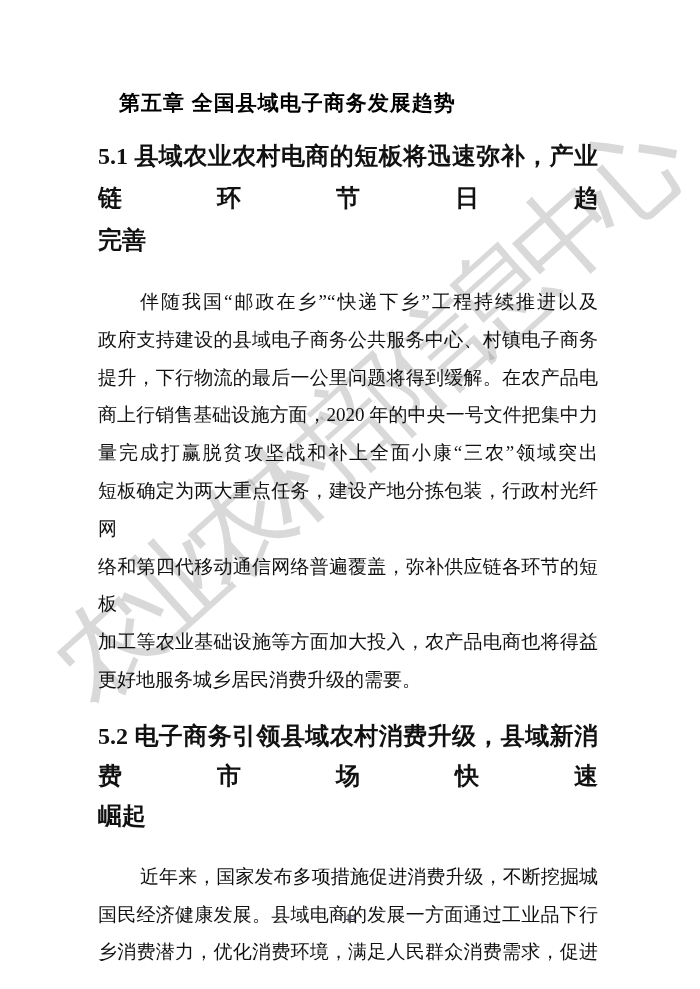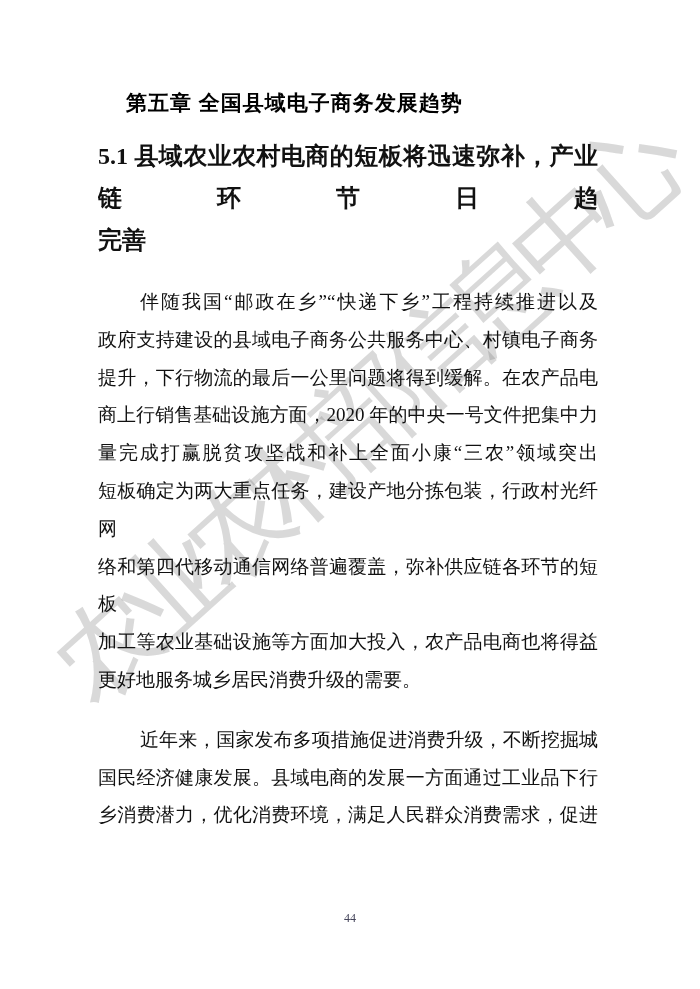--- a/index.html
+++ b/index.html
@@ -28,21 +28,21 @@
   .content{
     position:relative;
     z-index:1;
     padding:90px 102px 0 98px;
   }
   .chapter-title{
     font-family:"Liberation Sans","DejaVu Sans",sans-serif;
     font-weight:700;
     font-size:21px;
     line-height:26px;
-    margin-left:28px;
+    margin-left:21px;
     color:#000;
     letter-spacing:1px;
   }
   .section-heading{font-weight:700;}
   .sec-51{margin-top:19px;}
   .sec-52{margin-top:17px;}
   .heading-line{
     font-size:24px;
     line-height:42px;
     text-align:justify;
@@ -93,20 +93,24 @@
       <div class="body-line">政府支持建设的县域电子商务公共服务中心、村镇电子商务</div>
       <div class="body-line">提升，下行物流的最后一公里问题将得到缓解。在农产品电</div>
       <div class="body-line">商上行销售基础设施方面，2020 年的中央一号文件把集中力</div>
       <div class="body-line">量完成打赢脱贫攻坚战和补上全面小康“三农”领域突出</div>
       <div class="body-line">短板确定为两大重点任务，建设产地分拣包装，行政村光纤网</div>
       <div class="body-line">络和第四代移动通信网络普遍覆盖，弥补供应链各环节的短板</div>
       <div class="body-line">加工等农业基础设施等方面加大投入，农产品电商也将得益</div>
       <div class="body-line lastline">更好地服务城乡居民消费升级的需要。</div>
     </div>
 
+    <div class="section-heading sec-52">
+      <div class="heading-line">5.2 电子商务引领县域农村消费升级，县域新消费市场快速</div>
+      <div class="heading-line lastline">崛起</div>
+    </div>
 
     <div class="paragraph p2">
       <div class="body-line firstline">近年来，国家发布多项措施促进消费升级，不断挖掘城</div>
       <div class="body-line">国民经济健康发展。县域电商的发展一方面通过工业品下行</div>
       <div class="body-line">乡消费潜力，优化消费环境，满足人民群众消费需求，促进</div>
     </div>
 
   </div>
 
   <div class="page-number">44</div>

